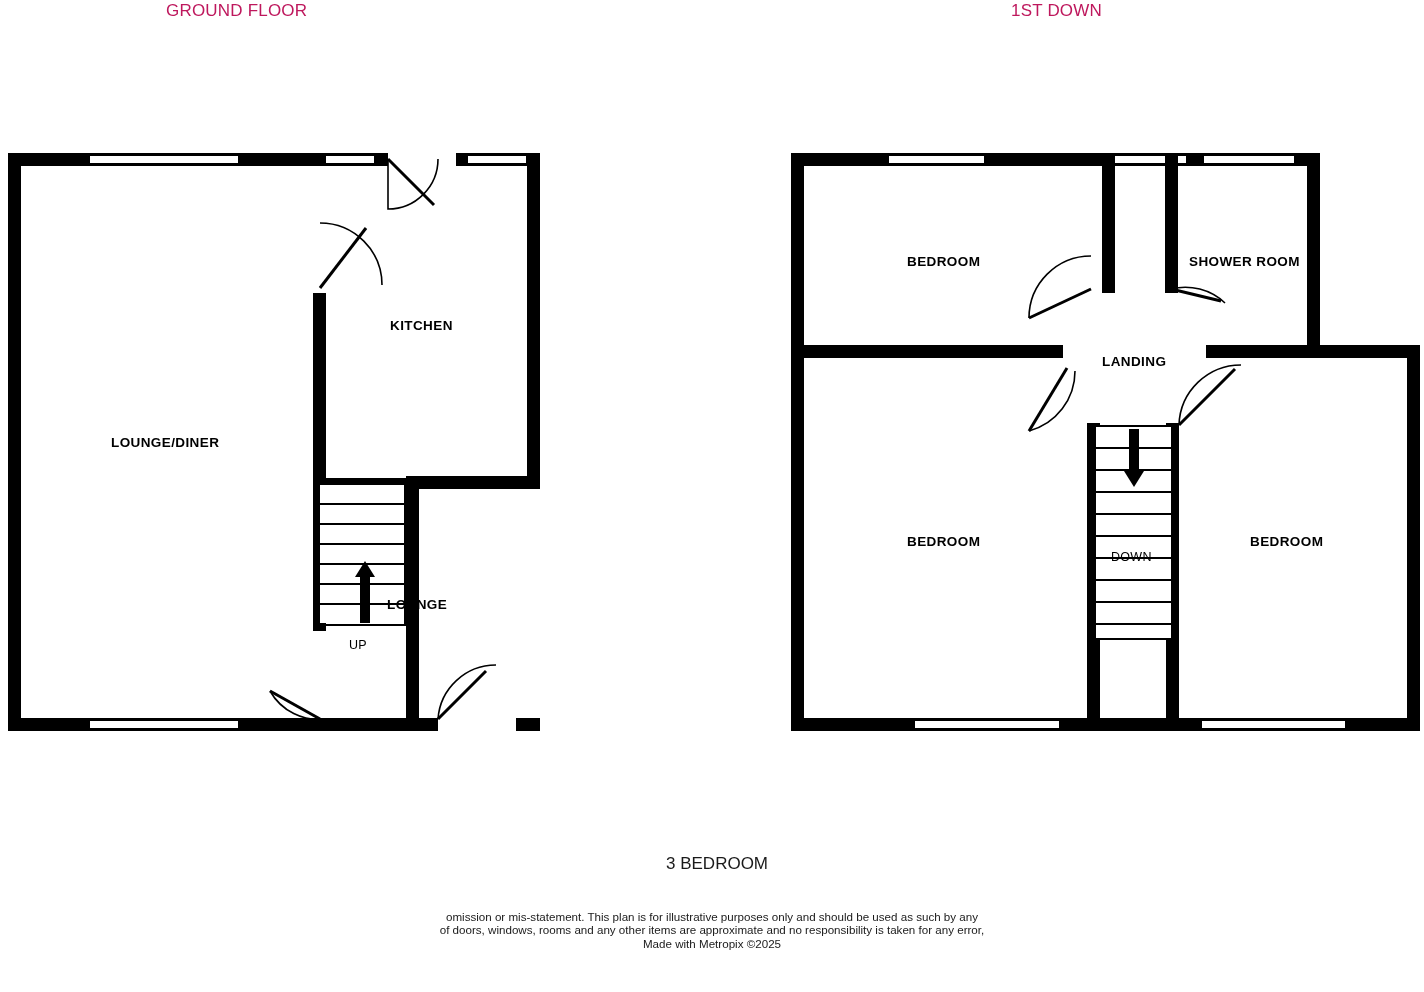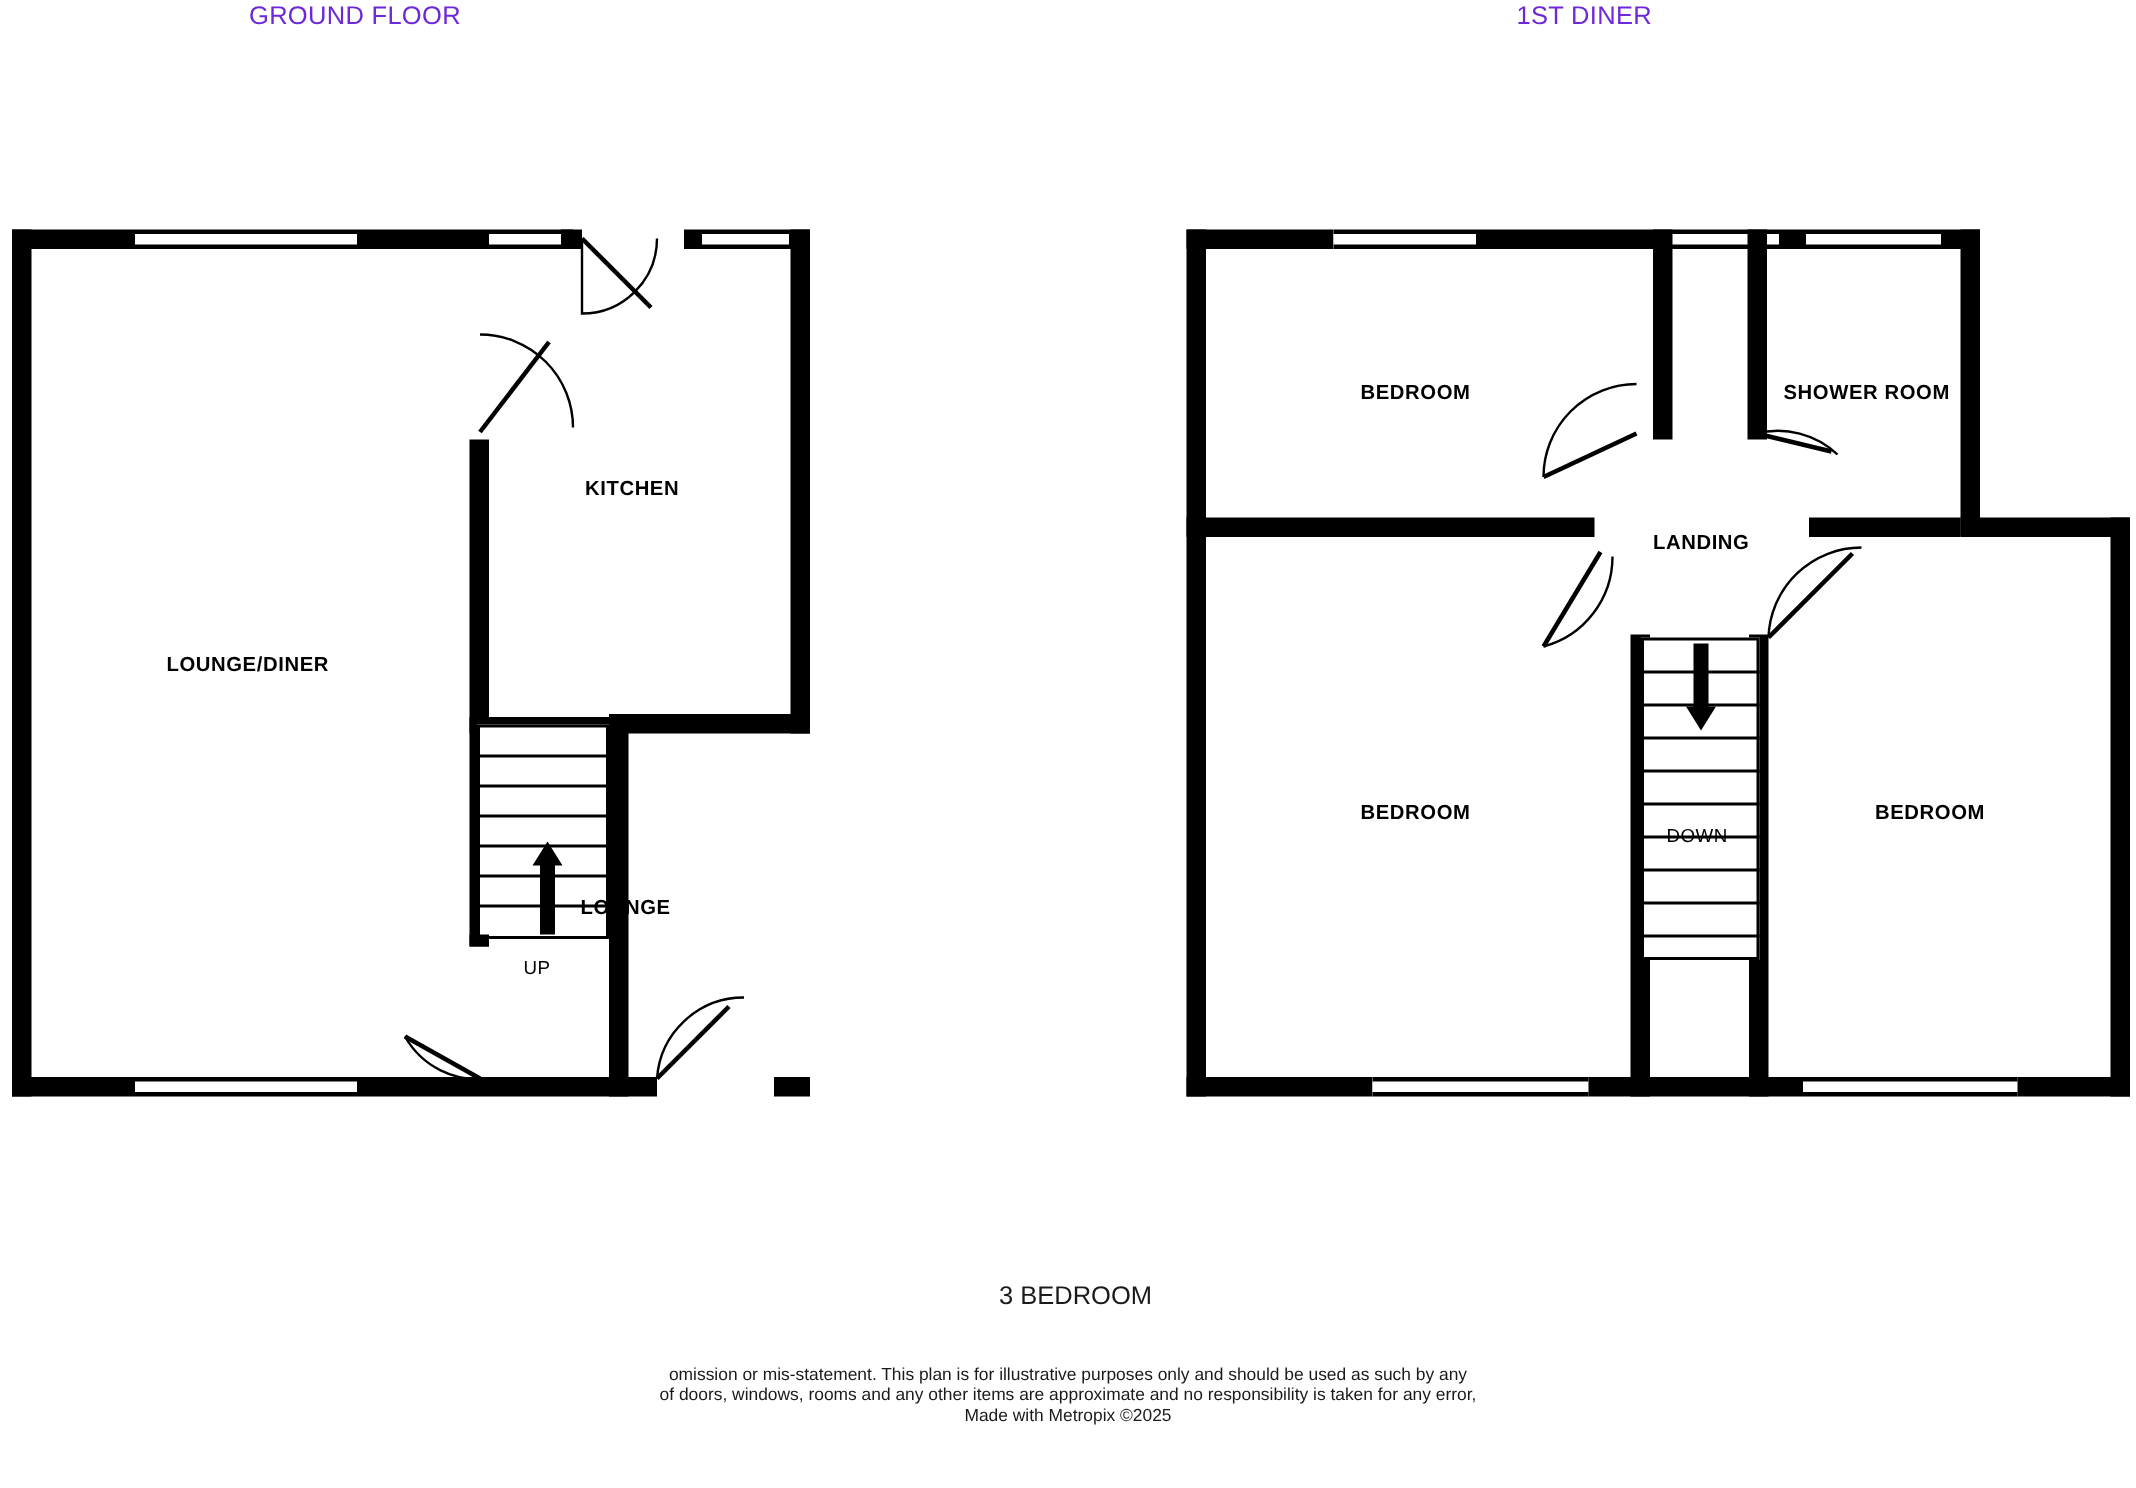--- a/index.html
+++ b/index.html
@@ -13,21 +13,21 @@
     position: relative;
     font-family: "Liberation Sans", sans-serif;
     color: #000000;
     overflow: hidden;
   }
   .floor-title {
     position: absolute;
     font-size: 17px;
     font-weight: 400;
     letter-spacing: 0.2px;
-    color: #6d28d9;
+    color: #be185d;
     white-space: nowrap;
   }
   #ground-title { left: 166px; top: 1px; }
   #first-title  { left: 1011px; top: 1px; }
 
   .plan { position: absolute; }
 
   
   .wall {
     position: absolute;
@@ -90,21 +90,21 @@
     line-height: 13.3px;
     color: #1a1a1a;
   }
   .disclaimer div { display: block; }
   svg.overlay { position: absolute; left:0; top:0; overflow: visible; }
 </style>
 </head>
 <body>
 
 <div class="floor-title" id="ground-title">GROUND FLOOR</div>
-<div class="floor-title" id="first-title">1ST DINER</div>
+<div class="floor-title" id="first-title">1ST DOWN</div>
 
 <div class="plan" id="ground-plan" style="left:8px; top:153px; width:532px; height:578px;">
 
   <div class="wall" style="left:0px; top:0px; width:82px; height:13px;"></div>
   <div class="win" style="left:82px; top:0px; width:148px; height:13px;"></div>
   <div class="wall" style="left:230px; top:0px; width:88px; height:13px;"></div>
   <div class="win" style="left:318px; top:0px; width:56px; height:13px;"></div>
   <div class="wall" style="left:366px; top:0px; width:14px; height:13px;"></div>
   <div class="wall" style="left:380px; top:0px; width:68px; height:13px; background:#ffffff;"></div>
   <div class="wall" style="left:448px; top:0px; width:12px; height:13px;"></div>

